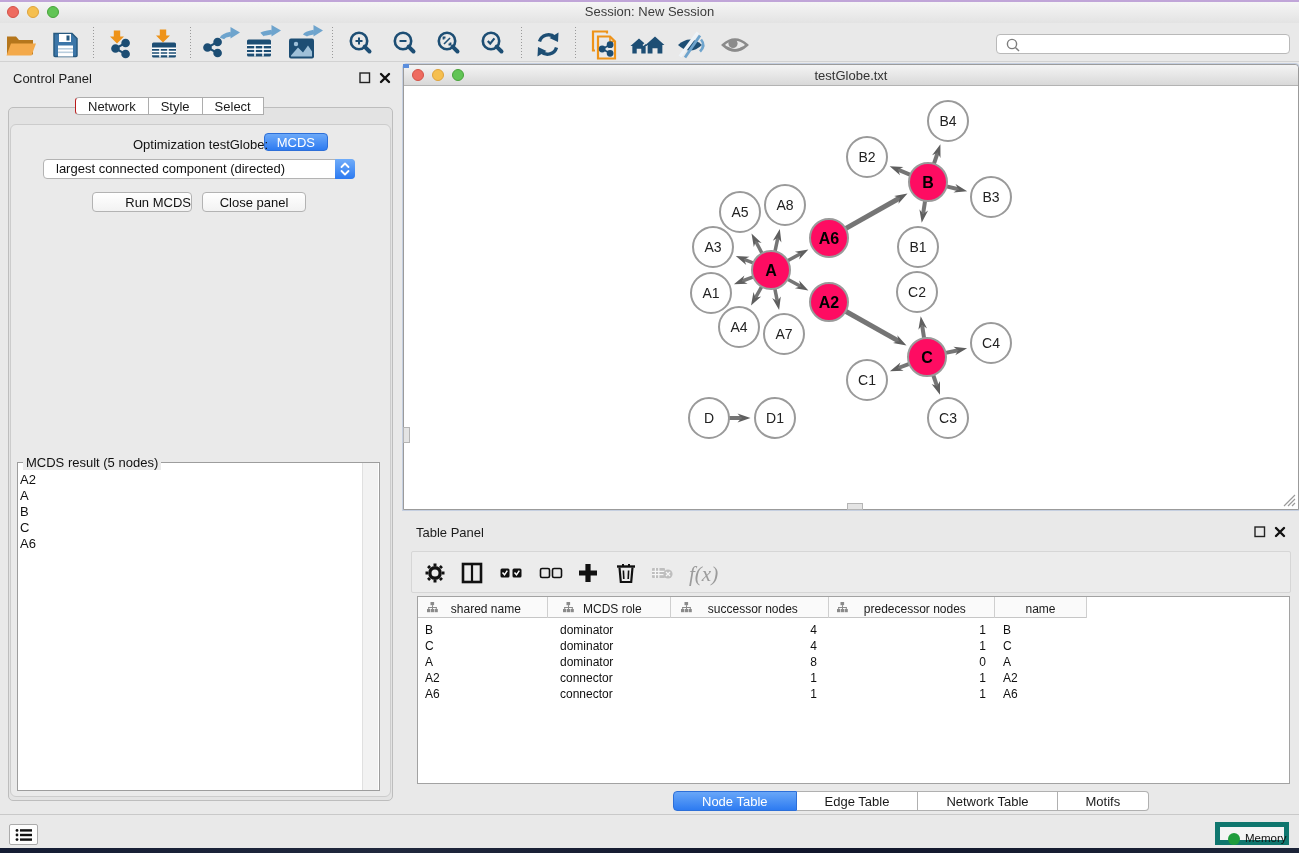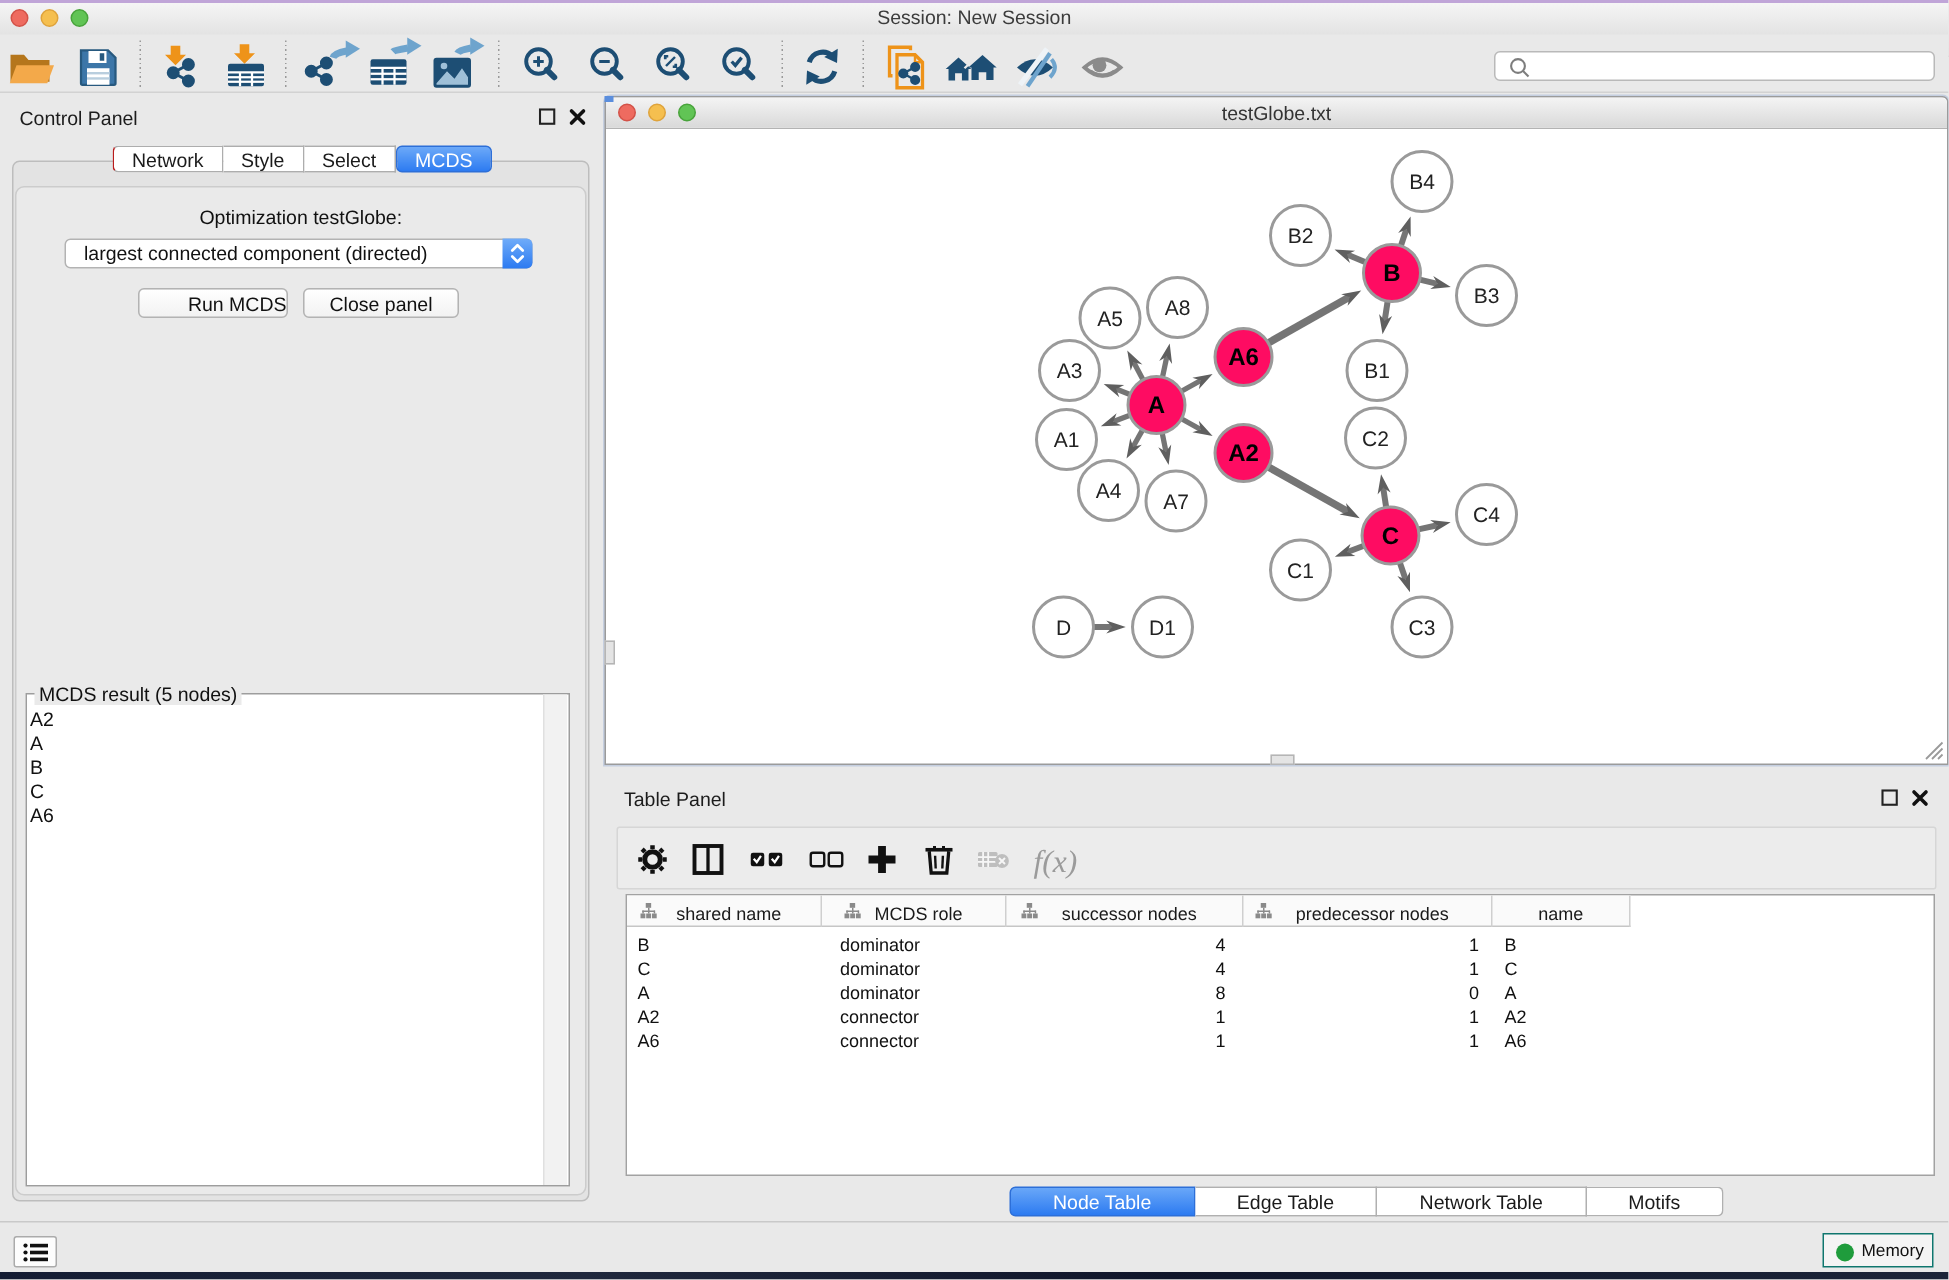--- a/index.html
+++ b/index.html
@@ -24,21 +24,21 @@
 #cp-outer { left:8px; top:107px; width:385px; height:694px; background:#e3e3e3;
   border:1px solid #bdbdbd; border-radius:5px; }
 #cp-inner { left:10px; top:124px; width:381px; height:673px; background:#eaeaea;
   border:1px solid #cccccc; border-radius:6px; }
 .tabrow { display:flex; }
 #cp-tabs { left:75px; top:97px; height:18px; }
 #cp-tabs .tab { height:18px; line-height:17px; font-size:13px; color:#1a1a1a; text-align:center;
   background:#fff; border:1px solid #adadad; border-left:none; padding:0 12px; }
 #cp-tabs .tab:first-child { border-left:1px solid #b91c1c; border-radius:4px 0 0 4px; }
 #cp-tabs .tab.sel { background:linear-gradient(#6ca9f8,#2d7bf1); color:#fff; border:1px solid #2d6fd8;
-  border-radius:4px; }
+  border-radius:4px;margin-top:36px; }
 #opt-label { left:9px; top:137px; width:383px; text-align:center; font-size:13px; color:#111; }
 #dropdown { left:43px; top:159px; width:312px; height:20px; background:#fff; border:1px solid #b3b3b3;
   border-radius:4px; font-size:13px; color:#111; line-height:18px; padding-left:12px; }
 #dd-btn { right:-1px; top:-1px; width:20px; height:20px; border-radius:0 4px 4px 0;
   background:linear-gradient(#70acf9,#2c7af1); }
 .btn { background:linear-gradient(#ffffff,#f2f2f2); border:1px solid #b3b3b3; border-radius:4px;
   font-size:13px; color:#111; text-align:center; }
 #btn-run { left:92px; top:192px; width:100px; height:20px; line-height:19px;text-align:right; }
 #btn-close { left:202px; top:192px; width:104px; height:20px; line-height:19px; }
 #mcds-group { left:17px; top:462px; width:363px; height:329px; border:1px solid #9d9d9d; background:#fff; }
@@ -68,21 +68,21 @@
 #btabs { left:673px; top:791px; height:20px; }
 #btabs .tab { height:20px; line-height:19px; font-size:13px; color:#1a1a1a; text-align:center;
   background:#fff; border:1px solid #b0b0b0; border-left:none; padding:0 28px; }
 #btabs .tab.sel { background:linear-gradient(#69a7f8,#2d7bf1); color:#fff; border:1px solid #2d6fd8;
   border-radius:4px 0 0 4px; }
 #btabs .tab:last-child { border-radius:0 4px 4px 0; }
 
 
 #statusline { left:0; top:814px; width:1299px; height:1px; background:#c9c9c9; }
 #status-left { left:9px; top:824px; width:29px; height:21px; background:#fdfdfd; border:1px solid #ababab; border-radius:2px; }
-#memory { left:1215px; top:822px; width:74px; height:23px; background:#f4f4f4; border:1px solid #0f766e;text-align:center; }
+#memory { left:1215px; top:822px; width:74px; height:23px; background:#f4f4f4; border:5px solid #0f766e;text-align:center; }
 #memory .dot { position:absolute; left:8px; top:5.5px; width:12px; height:12px; border-radius:50%; background:#1f9c3c; }
 #memory .txt { position:absolute; left:25px; top:0; font-size:11.5px; line-height:23px; color:#111; }
 #botstrip { left:0; top:848px; width:1299px; height:5px;
   background:linear-gradient(90deg,#141c33,#20283d 30%,#10152a 60%,#1c2438); }
 </style>
 </head>
 <body>
 <div class="abs" id="topstrip"></div>
 <div class="abs" id="titlebar">
   <div class="light" style="left:7px;background:#ee6b60;border:1px solid #d35248;"></div>

